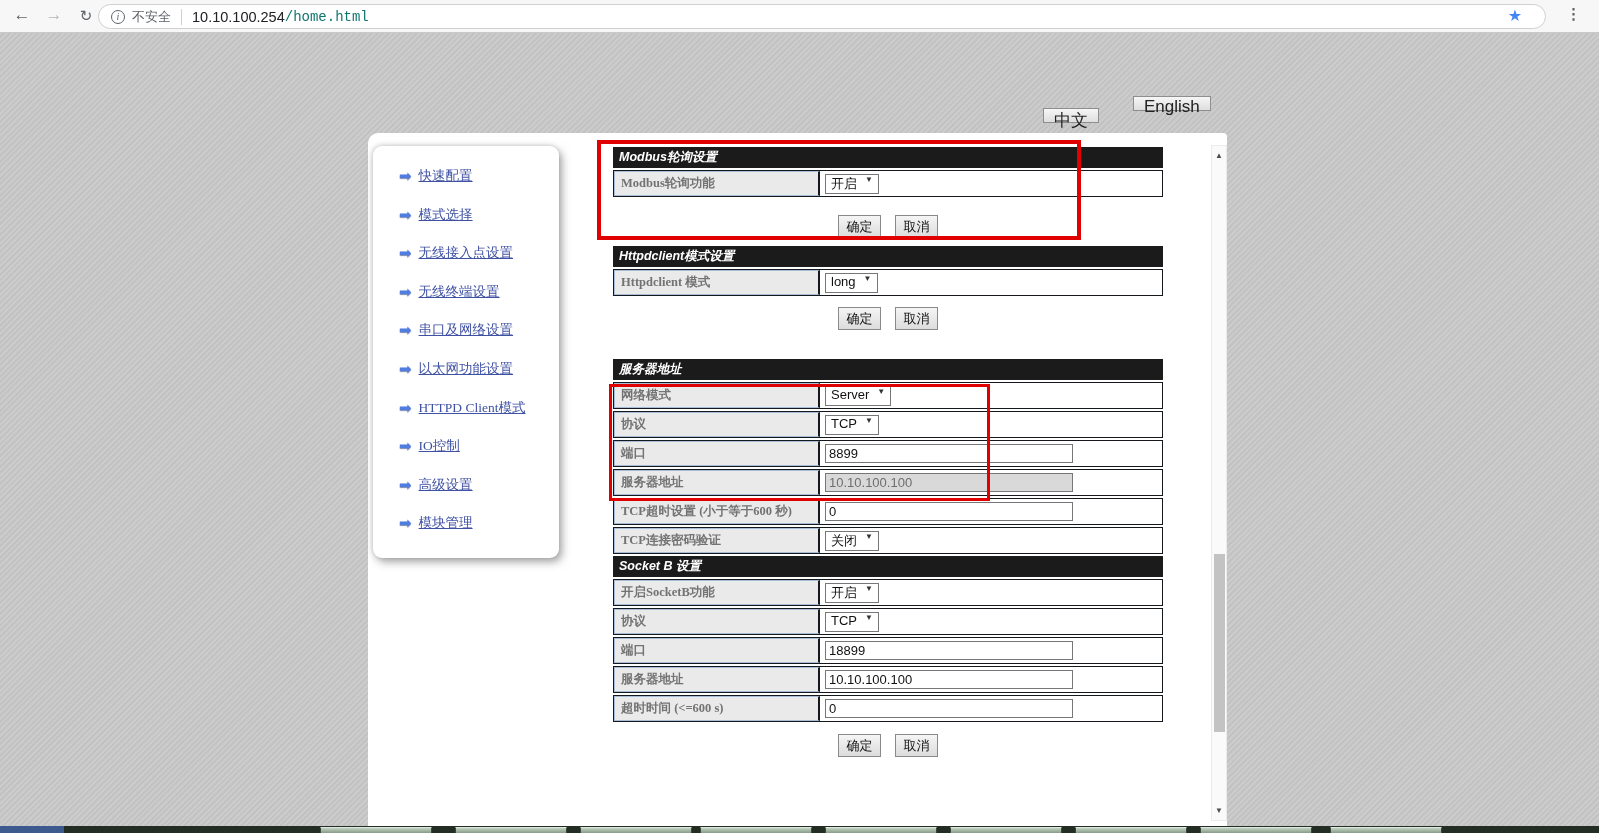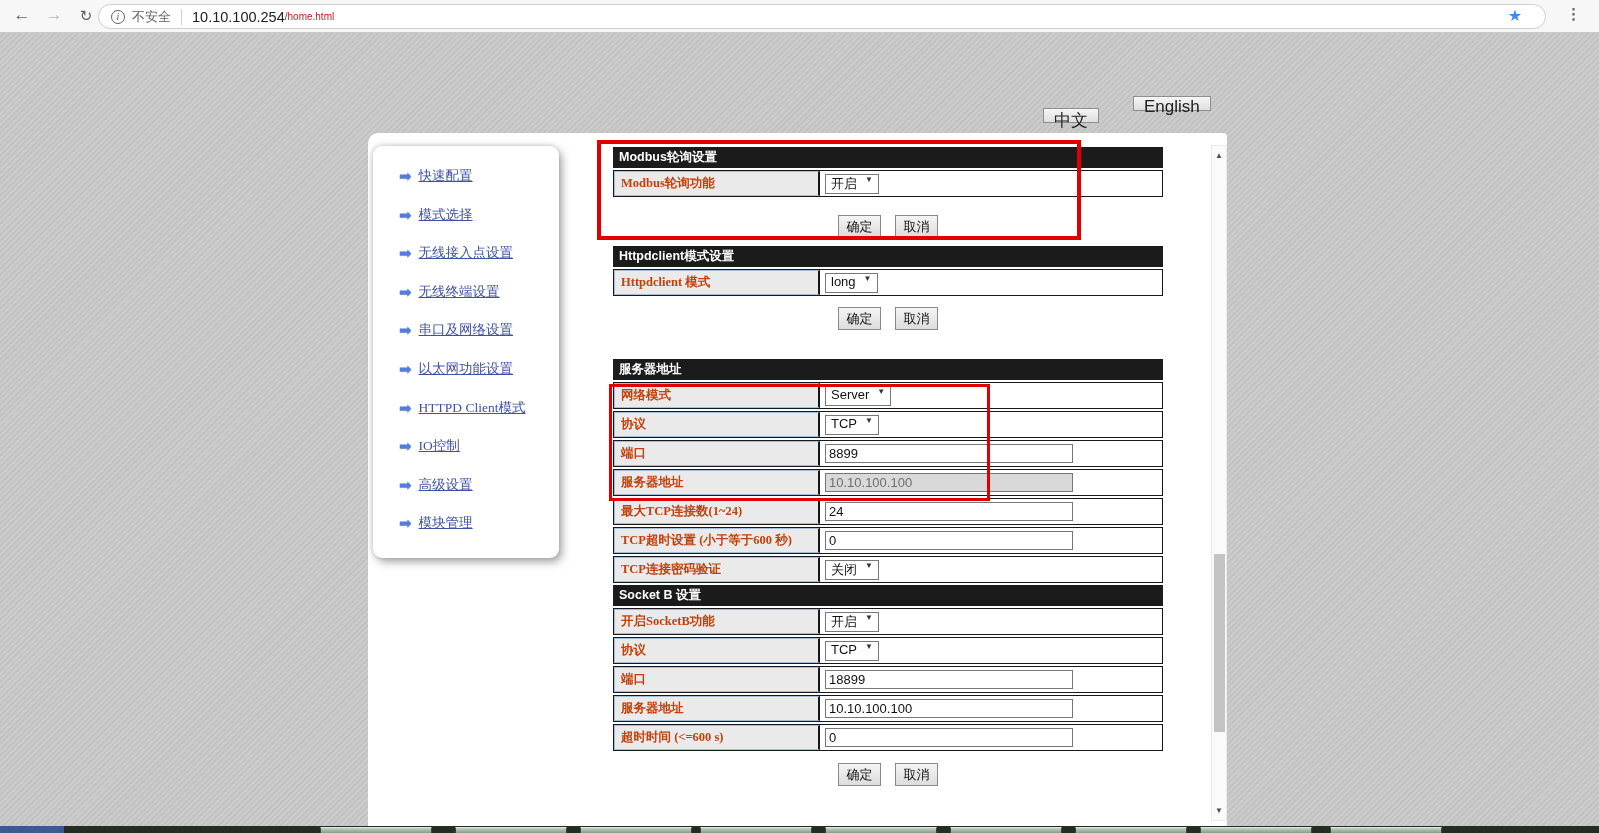--- a/index.html
+++ b/index.html
@@ -10,21 +10,21 @@
   .browser-bar { position:absolute; top:0; left:0; width:100%; height:33px; background:#f7f7f7; border-bottom:1px solid #c9c9c9; z-index:30; }
   .nav-ic { position:absolute; top:5px; font-size:17px; color:#5f6368; width:24px; text-align:center; cursor:pointer; }
   .nav-back { left:10px; }
   .nav-fwd { left:42px; color:#b6b6b6; }
   .nav-reload { left:74px; font-size:15px; top:7px; }
   .omnibox { position:absolute; left:98px; top:4px; width:1448px; height:25px; background:#fff; border:1px solid #d0d0d0; border-radius:13px; display:flex; align-items:center; padding:0 12px; }
   .info-ic { width:14px; height:14px; border:1.4px solid #5f6368; border-radius:50%; color:#5f6368; font-size:10px; line-height:12px; text-align:center; font-family:"Liberation Serif",serif; font-style:italic; margin-right:7px; flex:none; }
   .sec-label { color:#5f6368; font-size:13px; margin-right:10px; }
   .omni-sep { width:1px; height:16px; background:#d0d0d0; margin-right:10px; }
   .url-host { color:#202124; font-size:14.5px; }
-  .url-path { color:#b91c1c; font-size:10px; }
+  .url-path { color:#0f766e; font-size:14px;font-family:Liberation Mono, monospace; }
   .star-ic { position:absolute; right:77px; top:6px; color:#4285f4; font-size:16px; cursor:pointer; }
   .dots-ic { position:absolute; right:18px; top:5px; color:#5f6368; font-size:15px; font-weight:bold; letter-spacing:0; cursor:pointer; }
 
   
   .page-bg { position:absolute; top:33px; left:0; width:1599px; height:800px;
     background:#c6c6c6;
     background-image:repeating-linear-gradient(135deg, rgba(255,255,255,.10) 0 2px, rgba(0,0,0,0.02) 2px 4px); }
 
   
   .lang-btn { position:absolute; height:15px; background:linear-gradient(#f6f6f6,#dedede); border:1px solid #8e8e8e; font-size:17px; color:#222; padding:0 10px; cursor:pointer; font-family:"Liberation Sans",sans-serif; }
@@ -36,23 +36,23 @@
 
   
   .side-panel { position:absolute; left:5px; top:13px; width:186px; height:412px; background:#fff; border-radius:9px;
     box-shadow:3px 4px 9px rgba(90,90,90,.55), -1px -1px 4px rgba(150,150,150,.35); padding-top:17px; }
   .side-item { display:flex; align-items:center; height:26px; margin:0 0 12.6px 26px; cursor:pointer; }
   .arrow-ic { color:#4f7de0; font-size:15px; margin-right:7px; text-shadow:0 1px 1px rgba(20,40,110,.55); flex:none; }
   .side-link { font-family:"Liberation Serif",serif; font-size:13.5px; color:#3f51a3; text-decoration:underline; white-space:nowrap; }
 
   
   .form-col { position:absolute; left:245px; top:14px; width:550px; }
-  .section-header { height:21px; line-height:21px; background:#1b1b1b; color:#fff; font-weight:bold; font-size:12.5px; padding-left:6px; margin-bottom:2px; }
+  .section-header { height:21px; line-height:21px; background:#1b1b1b; color:#fff; font-weight:bold; font-size:12.5px; padding-left:6px; margin-bottom:2px;font-style:italic; }
   .frow { display:flex; height:27px; margin-bottom:2px; border:1px solid #15181c; background:#fff; }
-  .lbl { width:206px; flex:none; background:#eaeaea; border:1px solid #a7bdd5; border-right:2px solid #15181c; display:flex; align-items:center; padding-left:6px; color:#c2410c; font-weight:bold; font-size:12.5px; font-family:"Liberation Serif",serif; white-space:nowrap; overflow:hidden; }
+  .lbl { width:206px; flex:none; background:#eaeaea; border:1px solid #a7bdd5; border-right:2px solid #15181c; display:flex; align-items:center; padding-left:6px; color:#737373; font-weight:bold; font-size:12.5px; font-family:"Liberation Serif",serif; white-space:nowrap; overflow:hidden; }
   .val { flex:1; display:flex; align-items:center; padding-left:5px; }
   .sel { display:inline-flex; align-items:flex-start; border:1px solid #777; background:#fff; height:20px; padding:0 5px; font-size:13px; color:#111; cursor:pointer; }
   .sel-arrow { font-size:8px; color:#333; margin-left:8px; }
   .txt { width:248px; height:19px; border:1px solid #777; font-size:13px; padding:0 3px; color:#111; font-family:"Liberation Sans",sans-serif; }
   .txt.narrow { width:168px; }
   .txt.dis { background:#d9d9d9; color:#6e6e6e; }
   .btnbar { text-align:center; }
   .btnbar-0 { margin:18px 0 8px; }
   .btnbar-1 { margin:11px 0 29px; }
   .btnbar-3 { margin:12px 0 0; }
@@ -194,26 +194,20 @@
             <input class="txt" value="8899" style="">
           </div>
         </div>
         <div class="frow">
           <div class="lbl">服务器地址</div>
           <div class="val">
             <input class="txt dis" disabled="" value="10.10.100.100" style="">
           </div>
         </div>
         <div class="frow">
-          <div class="lbl">最大TCP连接数(1~24)</div>
-          <div class="val">
-            <input class="txt" value="24" style="">
-          </div>
-        </div>
-        <div class="frow">
           <div class="lbl">TCP超时设置 (小于等于600 秒)</div>
           <div class="val">
             <input class="txt" value="0" style="">
           </div>
         </div>
         <div class="frow">
           <div class="lbl">TCP连接密码验证</div>
           <div class="val">
             <span class="sel">
               <span>关闭</span>

